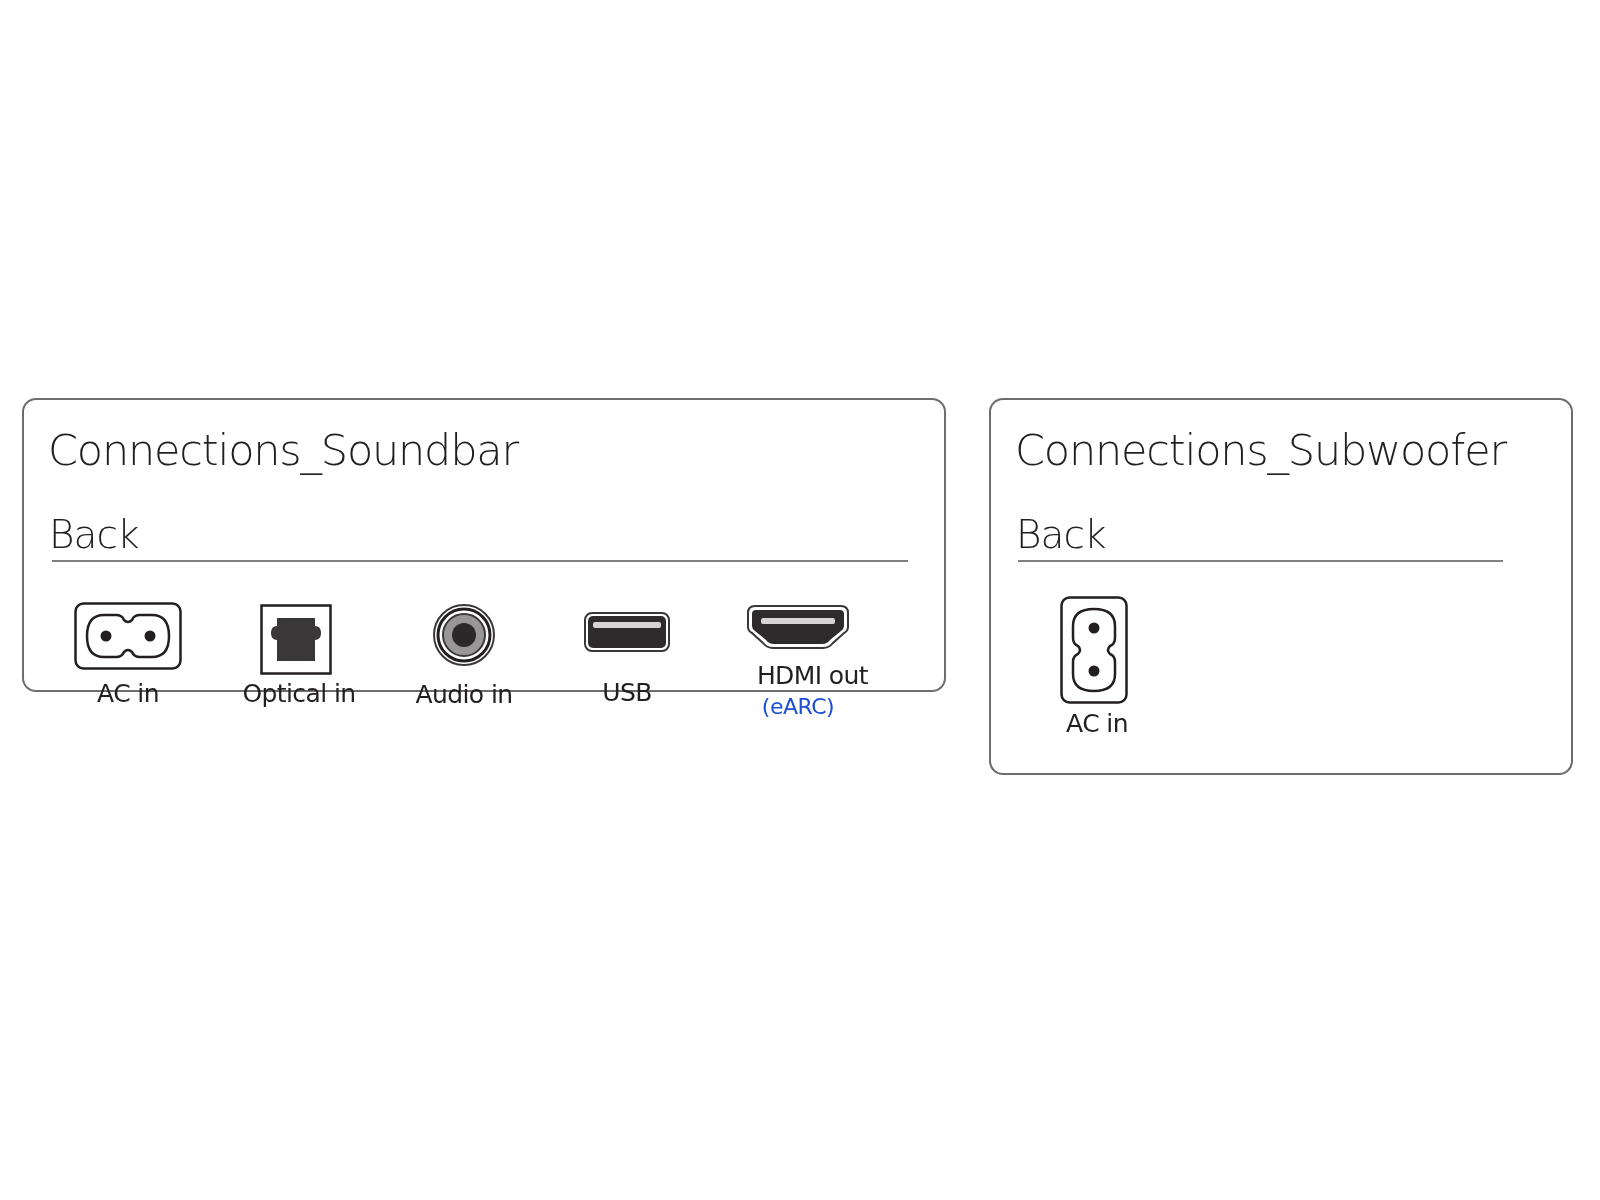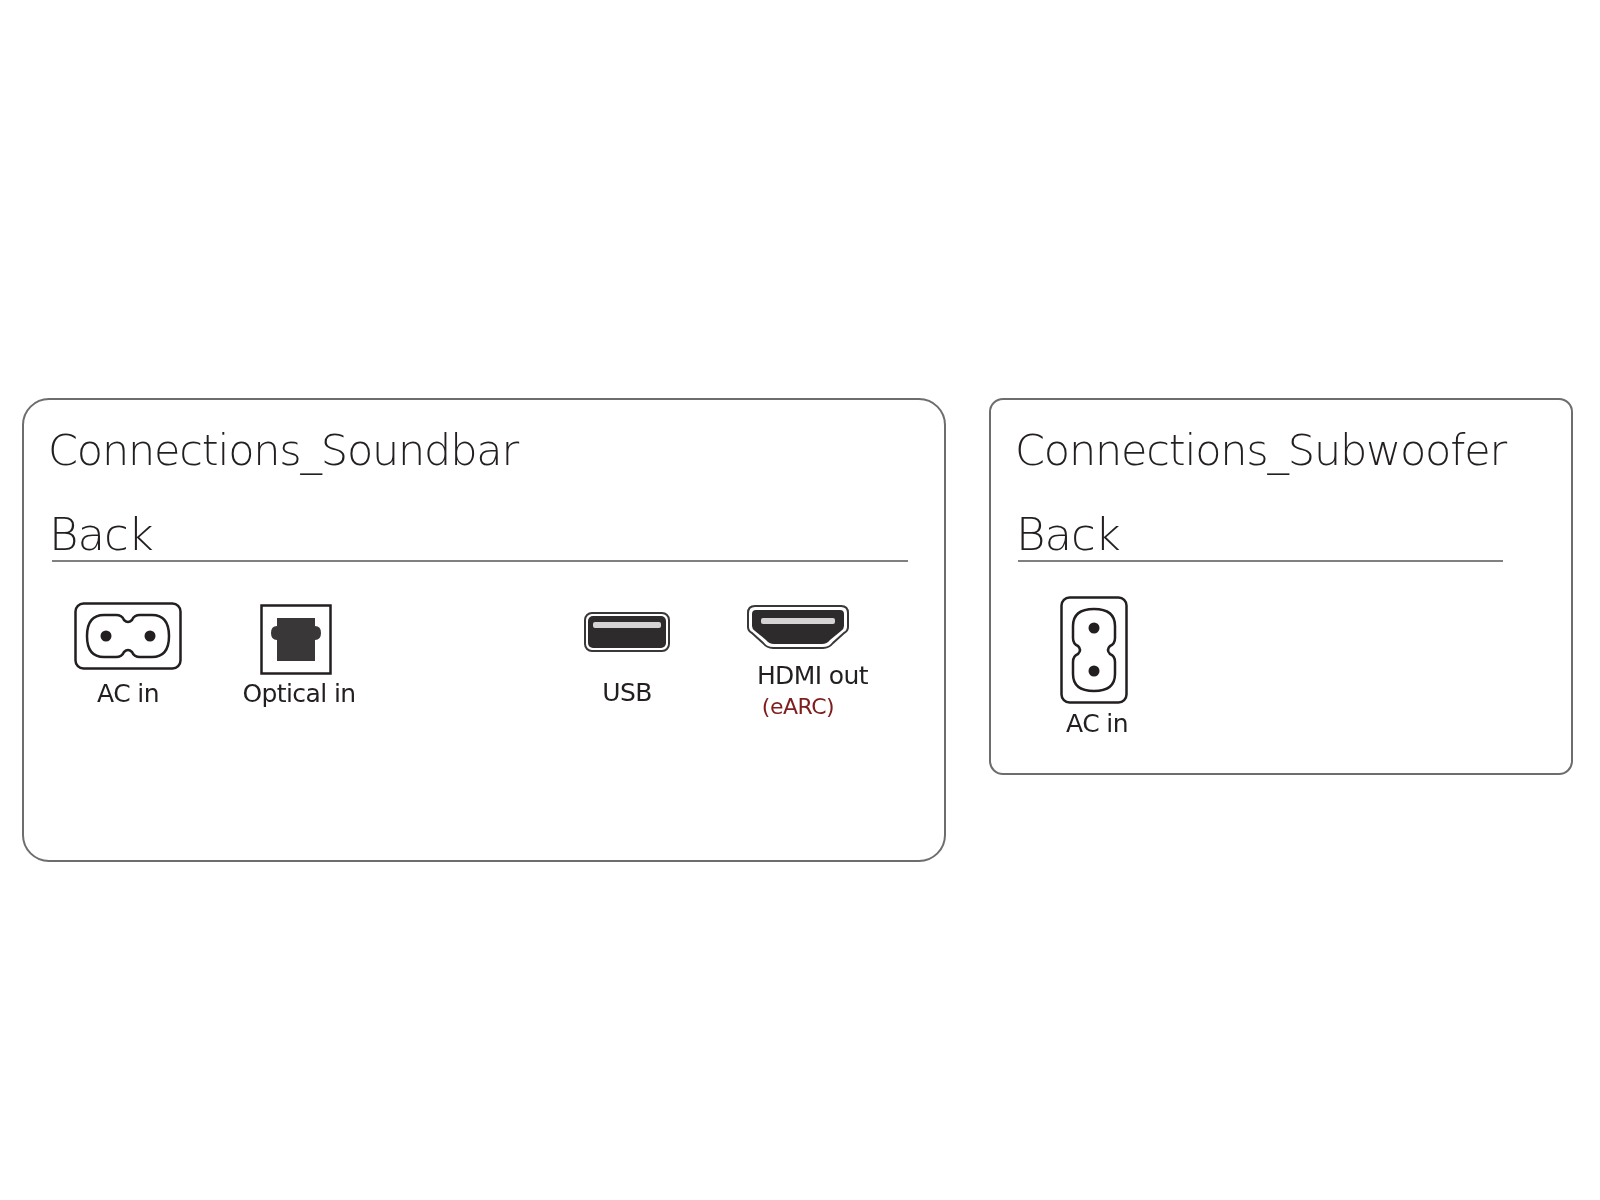--- a/index.html
+++ b/index.html
@@ -4,50 +4,50 @@
 <style>
   html, body { margin: 0; padding: 0; }
   body {
     width: 1600px; height: 1200px; background: #ffffff; position: relative; overflow: hidden;
     font-family: "DejaVu Sans", "Liberation Sans", sans-serif; color: #231f20;
   }
   .panel {
     position: absolute; box-sizing: border-box;
     border: 2px solid #6d6d6d; border-radius: 14px; background: #fff;
   }
-  #panel-soundbar { left: 22px; top: 398px; width: 924px; height: 464px; border-radius: 27px; }
+  #panel-soundbar { left: 22px; top: 398px; width: 924px; height: 294px; }
   #panel-sub { left: 989px; top: 398px; width: 584px; height: 377px; }
   .title {
     position: absolute; left: 24px; top: 22px;
     font-family: "DejaVu Sans", sans-serif; font-weight: 200;
     font-size: 43px; letter-spacing: -1.2px; line-height: 56px; color: #231f20;
     white-space: nowrap;
   }
   .section {
     position: absolute; left: 25px; top: 113px;
     font-family: "DejaVu Sans", sans-serif; font-weight: 200;
-    font-size: 45px; letter-spacing: -1px; line-height: 44px; color: #231f20;
+    font-size: 39px; letter-spacing: -1px; line-height: 44px; color: #231f20;
   }
   .divider {
     position: absolute; height: 0; border-top: 2.5px solid #808080;
   }
   #panel-soundbar .divider { left: 28px; top: 160px; width: 856px; }
   #panel-sub .divider { left: 27px; top: 160px; width: 485px; }
 
   .port { position: absolute; }
   .port svg { position: absolute; display: block; }
   .port-label {
     position: absolute; left: 0; width: 100%; text-align: center;
     font-family: "DejaVu Sans", sans-serif; font-size: 25px; letter-spacing: -0.6px;
     color: #231f20; white-space: nowrap; line-height: 30px;
   }
   .port-label2 {
     position: absolute; left: 0; width: 100%; text-align: center;
     font-family: "DejaVu Sans", sans-serif; font-size: 22px; letter-spacing: -0.5px;
-    color: #7f1d1d; white-space: nowrap; line-height: 28px;
+    color: #1d4ed8; white-space: nowrap; line-height: 28px;
   }
 </style>
 </head>
 <body>
 
 <div class="panel" id="panel-soundbar">
   <div class="title">Connections_Soundbar</div>
   <div class="section">Back</div>
   <div class="divider"></div>
 
@@ -62,20 +62,29 @@
   </div>
 
   <div class="port" style="left:200px; top:204px; width:150px; height:110px;">
     <svg width="72" height="72" viewBox="0 0 72 72" style="left:36px; top:0;">
       <rect x="1.5" y="1.5" width="69" height="68" fill="#fff" stroke="#231f20" stroke-width="2.5"></rect>
       <path d="M17,14 L55,14 L55,22 Q61,22 61,29 Q61,36 55,36 L55,57 L17,57 L17,36 Q11,36 11,29 Q11,22 17,22 Z" fill="#3a3738"></path>
     </svg>
     <div class="port-label" style="top:75px;">Optical in</div>
   </div>
 
+  <div class="port" style="left:380px; top:203px; width:120px; height:110px;">
+    <svg width="64" height="64" viewBox="0 0 64 64" style="left:28px; top:0;">
+      <circle cx="32" cy="32" r="30" fill="#fff" stroke="#3a3738" stroke-width="2"></circle>
+      <circle cx="32" cy="32" r="26" fill="#fff" stroke="#231f20" stroke-width="3"></circle>
+      <circle cx="32" cy="32" r="21" fill="#9a9698" stroke="#3a3738" stroke-width="2"></circle>
+      <circle cx="32" cy="32" r="12" fill="#2b2829"></circle>
+    </svg>
+    <div class="port-label" style="top:77px;">Audio in</div>
+  </div>
 
   <div class="port" style="left:550px; top:212px; width:106px; height:100px;">
     <svg width="86" height="40" viewBox="0 0 86 40" style="left:10px; top:0;">
       <rect x="1" y="1" width="84" height="38" rx="7" ry="7" fill="#fff" stroke="#3a3738" stroke-width="2"></rect>
       <rect x="4" y="4" width="78" height="32" rx="5" ry="5" fill="#2e2b2c"></rect>
       <rect x="9" y="10" width="68" height="6" rx="2" fill="#d6d3d4"></rect>
     </svg>
     <div class="port-label" style="top:66px;">USB</div>
   </div>
 

